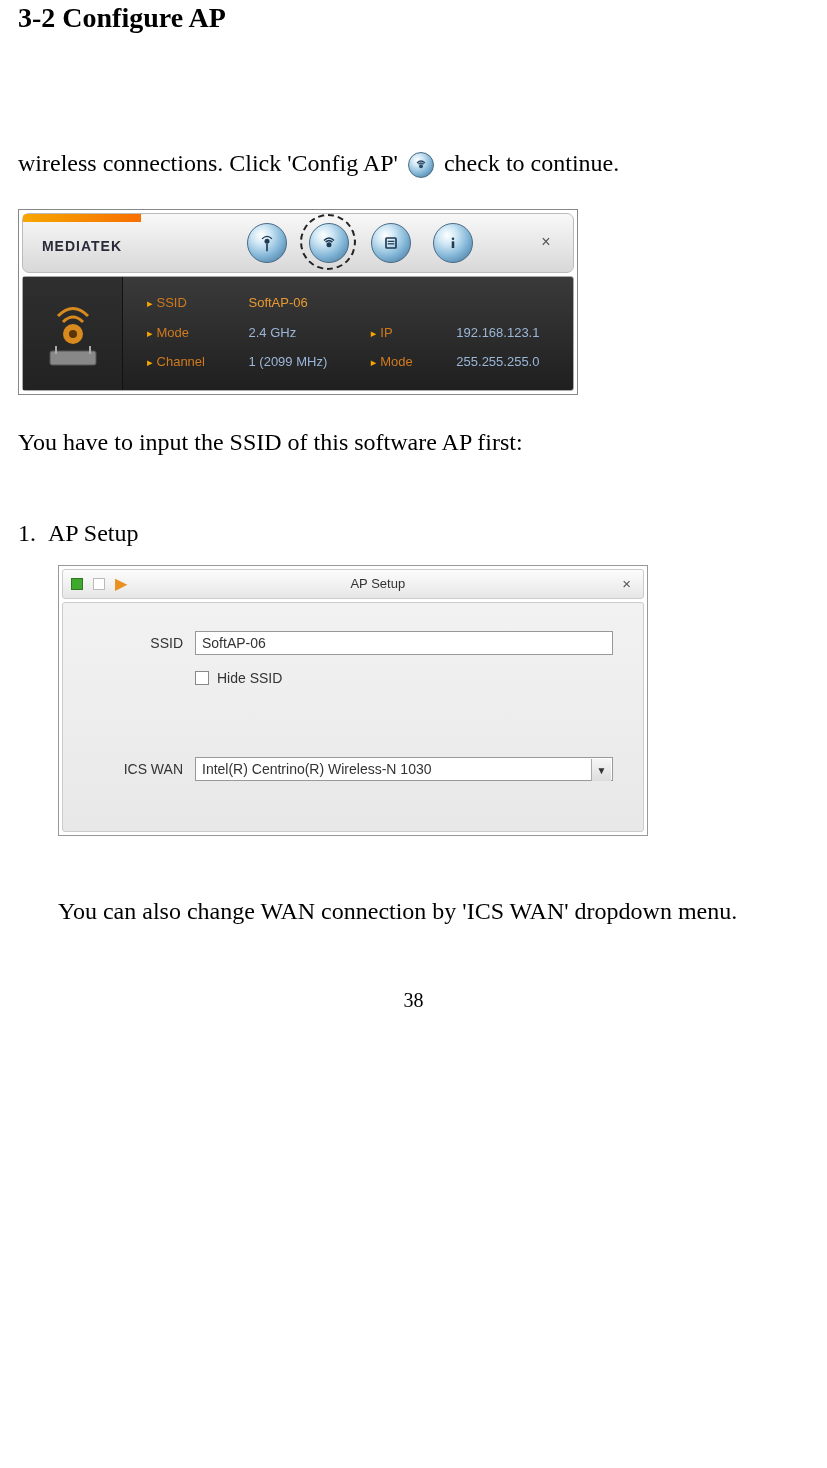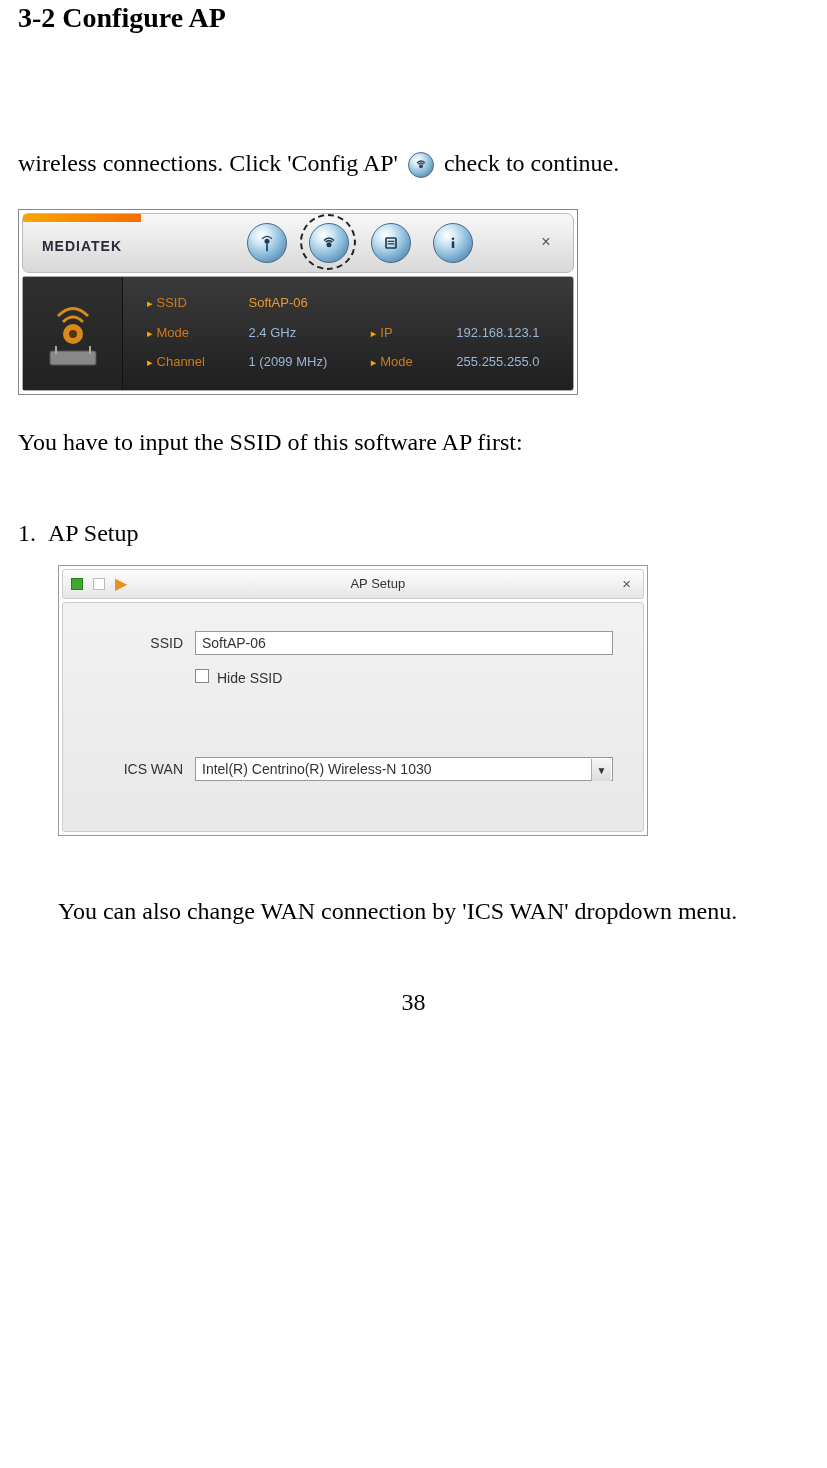--- a/index.html
+++ b/index.html
@@ -206,21 +206,21 @@
     .form-input {
       flex: 1;
       height: 24px;
       border: 1px solid #999;
       background: #fff;
       display: flex;
       align-items: center;
       padding: 0 6px;
       font-size: 14px;
     }
-    .hide-row { margin-left: 102px; display: flex; margin-bottom: 70px; }
+    .hide-row { margin-left: 102px; display: flex; align-items: center; margin-bottom: 70px; }
     .checkbox {
       width: 14px; height: 14px;
       border: 1px solid #888;
       background: #fff;
       margin-right: 8px;
     }
     .dropdown {
       position: relative;
     }
     .dropdown-arrow {
@@ -229,21 +229,21 @@
       width: 20px; height: 22px;
       background: linear-gradient(#f6f6f6, #ddd);
       border-left: 1px solid #aaa;
       display: flex;
       align-items: center;
       justify-content: center;
       font-size: 10px;
       color: #333;
     }
     .para4 { margin-bottom: 60px; }
-    .page-num { text-align: center; font-size: 24px; }
+    .page-num { text-align: center; font-size: 20px; }
   </style>
 </head>
 <body>
 
 <h2 class="heading">3-2 Configure AP</h2>
 
 <p class="para1">
   <br>
   <span>wireless connections. Click 'Config AP' </span>
   <span class="inline-icon">

